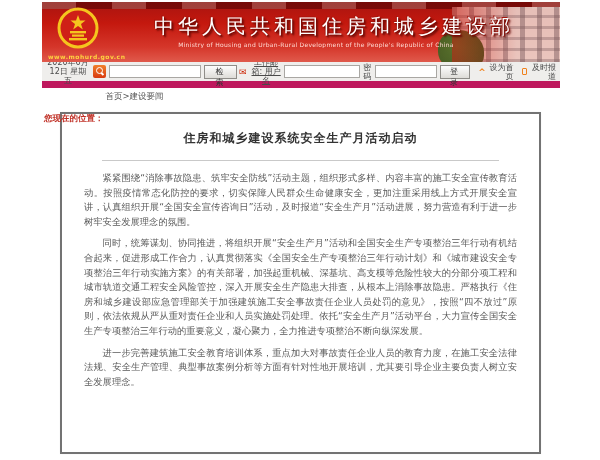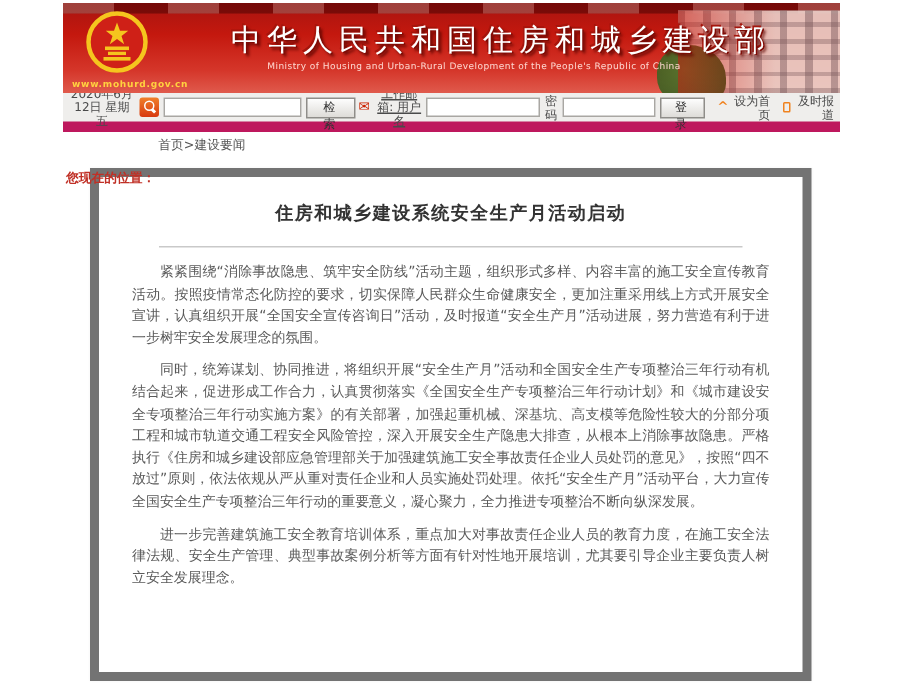--- a/index.html
+++ b/index.html
@@ -56,21 +56,21 @@
     border-radius:1px; margin:0 2px 0 8px; }
   .tb-side { line-height:9px; text-align:right; width:38px; }
 
   
   .crumbrow { height:18px; display:flex; align-items:center; font-size:8.5px; padding-left:2px; }
   .crumb-label { color:#c03026; font-weight:bold;margin-top:44px; }
   .crumb-path { color:#555; margin-left:2px; }
 
   
   .card { margin:6px 0 0 18px; width:481px; height:342px; background:#fff;
-    border:6px solid #737373; box-shadow:0 0 2px rgba(0,0,0,.05); padding:16px 22px 0 22px; }
+    border:2px solid #737373; box-shadow:0 0 2px rgba(0,0,0,.05); padding:16px 22px 0 22px; }
   .art-title { text-align:center; font-size:12px; font-weight:bold; color:#333; letter-spacing:1px; }
   .art-divider { height:1px; background:#c9c9c9; margin:13px 18px 10px 18px; }
   .art-body p { font-size:9.3px; line-height:14.6px; color:#5a5a5a; text-align:justify;
     text-indent:2em; margin-bottom:7px; }
 </style>
 </head>
 <body>
 
 <div class="page">
 

